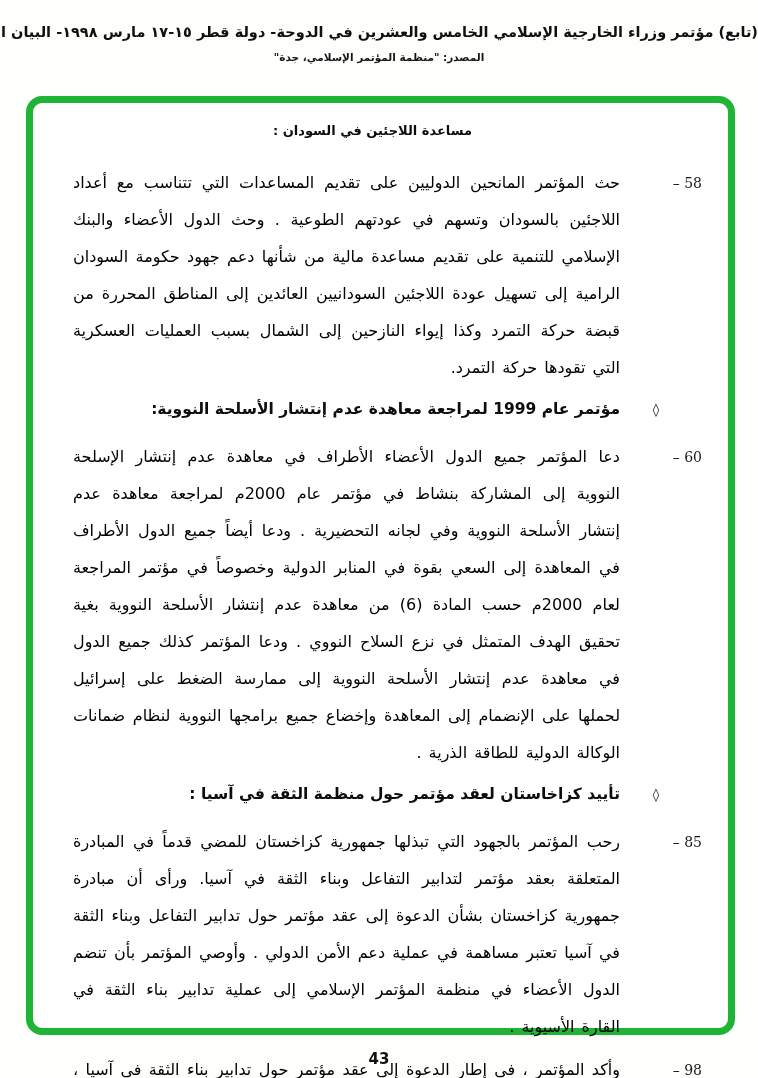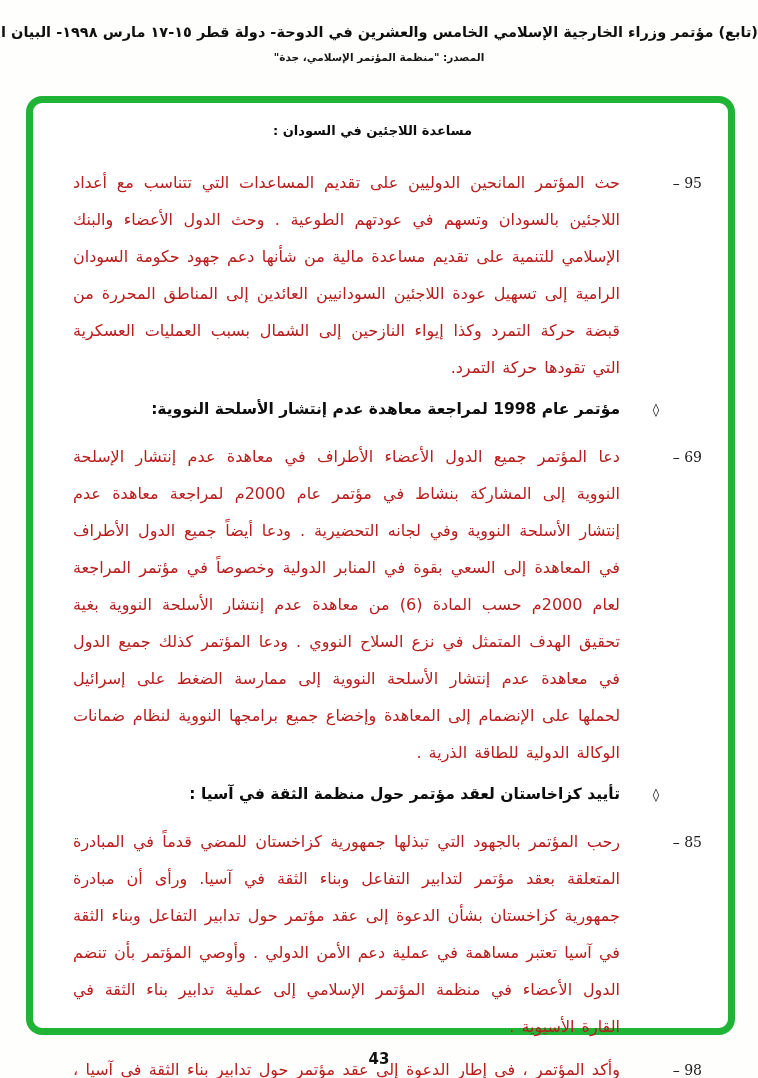--- a/index.html
+++ b/index.html
@@ -58,21 +58,21 @@
     width: 82px;
     font-size: 14px;
     font-family: "DejaVu Serif", serif;
     padding-top: 1px;
     color: #1a1a1a;
   }
   .para-text {
     flex: 1;
     text-align: justify;
     word-spacing: 2px;
-    color: #b91c1c;
+    color: #000000;
   }
   .subheading {
     display: flex;
     align-items: baseline;
     font-weight: bold;
     font-size: 15.5px;
     margin: 14px 10px 20px 0;
     color: #0d0d0d;
   }
   .subheading .bullet {
@@ -99,31 +99,31 @@
 <header class="doc-header">
   <div class="line1">(تابع) مؤتمر وزراء الخارجية الإسلامي الخامس والعشرين في الدوحة- دولة قطر ١٥-١٧ مارس ١٩٩٨- البيان الختامي</div>
   <div class="line2">المصدر: "منظمة المؤتمر الإسلامي، جدة"</div>
 </header>
 
 <main class="frame">
 
   <h1 class="section-title">مساعدة اللاجئين في السودان :</h1>
 
   <div class="para">
-    <div class="para-num">95 –</div>
+    <div class="para-num">58 –</div>
     <div class="para-text">حث المؤتمر المانحين الدوليين على تقديم المساعدات التي تتناسب مع أعداد اللاجئين بالسودان وتسهم في عودتهم الطوعية . وحث الدول الأعضاء والبنك الإسلامي للتنمية على تقديم مساعدة مالية من شأنها دعم جهود حكومة السودان الرامية إلى تسهيل عودة اللاجئين السودانيين العائدين إلى المناطق المحررة من قبضة حركة التمرد وكذا إيواء النازحين إلى الشمال بسبب العمليات العسكرية التي تقودها حركة التمرد.</div>
   </div>
 
   <div class="subheading">
     <span class="bullet">◊</span>
-    <span>مؤتمر عام 1998 لمراجعة معاهدة عدم إنتشار الأسلحة النووية:</span>
+    <span>مؤتمر عام 1999 لمراجعة معاهدة عدم إنتشار الأسلحة النووية:</span>
   </div>
 
   <div class="para">
-    <div class="para-num">69 –</div>
+    <div class="para-num">60 –</div>
     <div class="para-text">دعا المؤتمر جميع الدول الأعضاء الأطراف في معاهدة عدم إنتشار الإسلحة النووية إلى المشاركة بنشاط في مؤتمر عام 2000م لمراجعة معاهدة عدم إنتشار الأسلحة النووية وفي لجانه التحضيرية . ودعا أيضاً جميع الدول الأطراف في المعاهدة إلى السعي بقوة في المنابر الدولية وخصوصاً في مؤتمر المراجعة لعام 2000م حسب المادة (6) من معاهدة عدم إنتشار الأسلحة النووية بغية تحقيق الهدف المتمثل في نزع السلاح النووي . ودعا المؤتمر كذلك جميع الدول في معاهدة عدم إنتشار الأسلحة النووية إلى ممارسة الضغط على إسرائيل لحملها على الإنضمام إلى المعاهدة وإخضاع جميع برامجها النووية لنظام ضمانات الوكالة الدولية للطاقة الذرية .</div>
   </div>
 
   <div class="subheading">
     <span class="bullet">◊</span>
     <span>تأييد كزاخاستان لعقد مؤتمر حول منظمة الثقة في آسيا :</span>
   </div>
 
   <div class="para">
     <div class="para-num">85 –</div>

